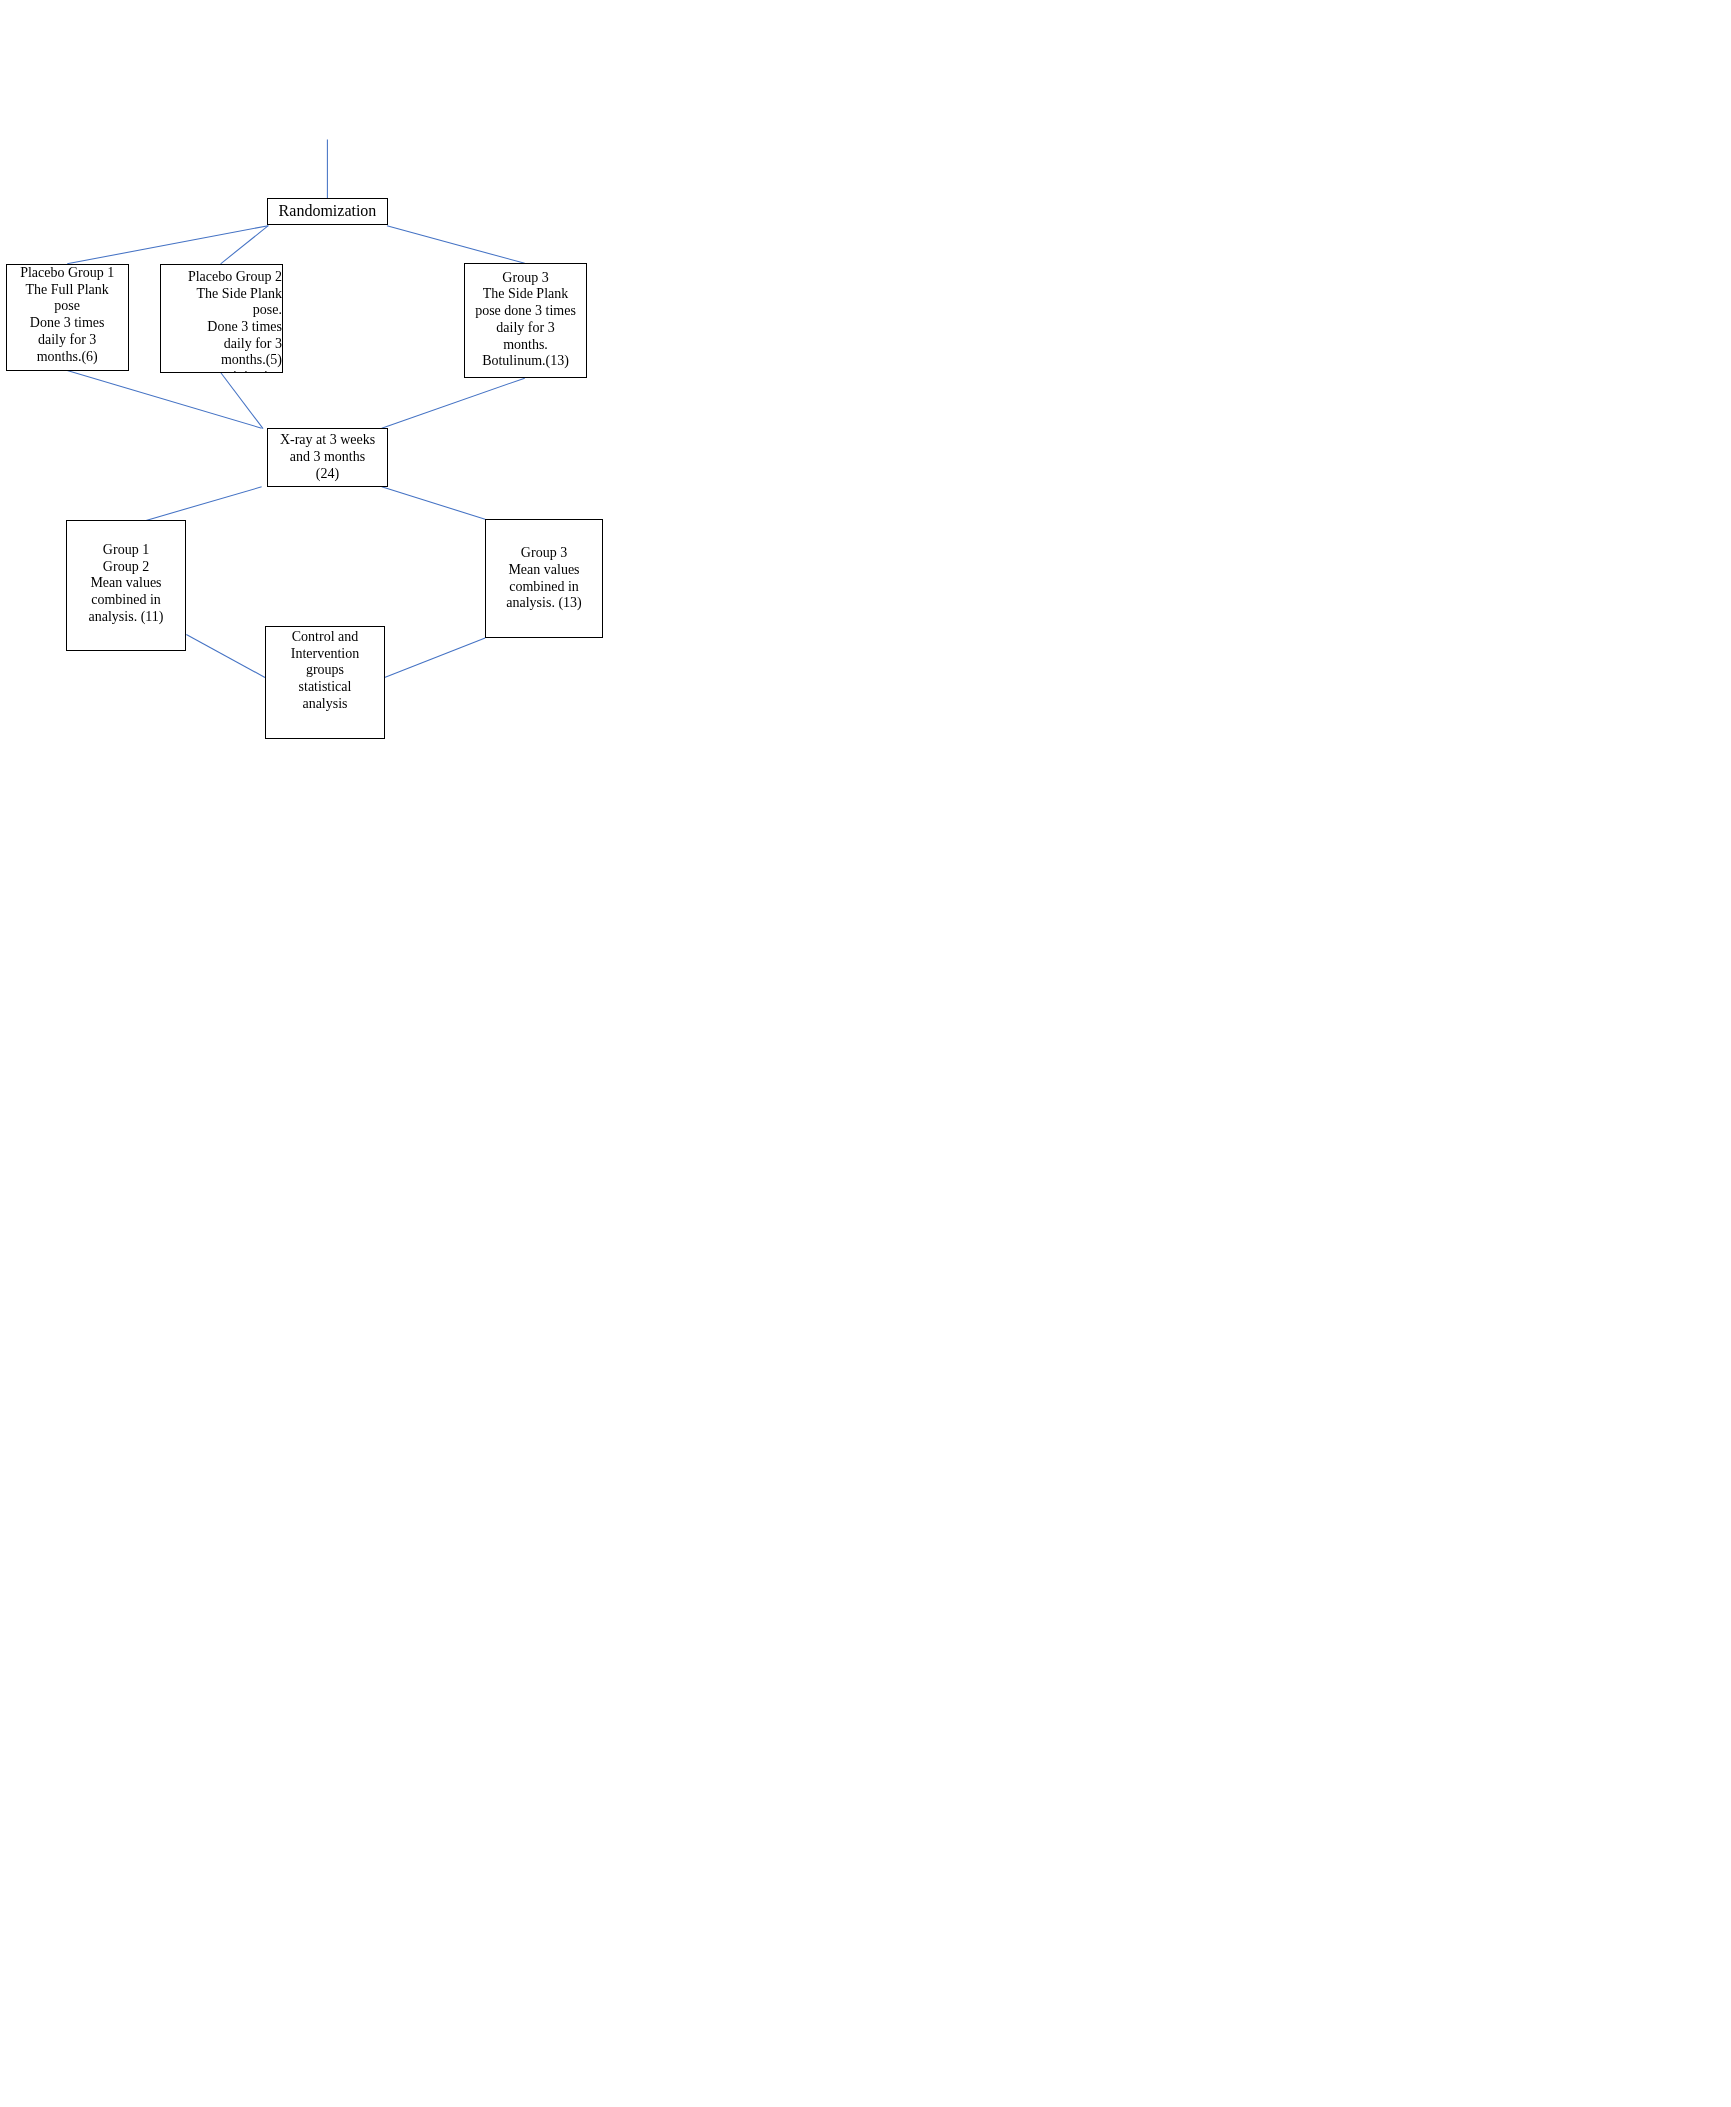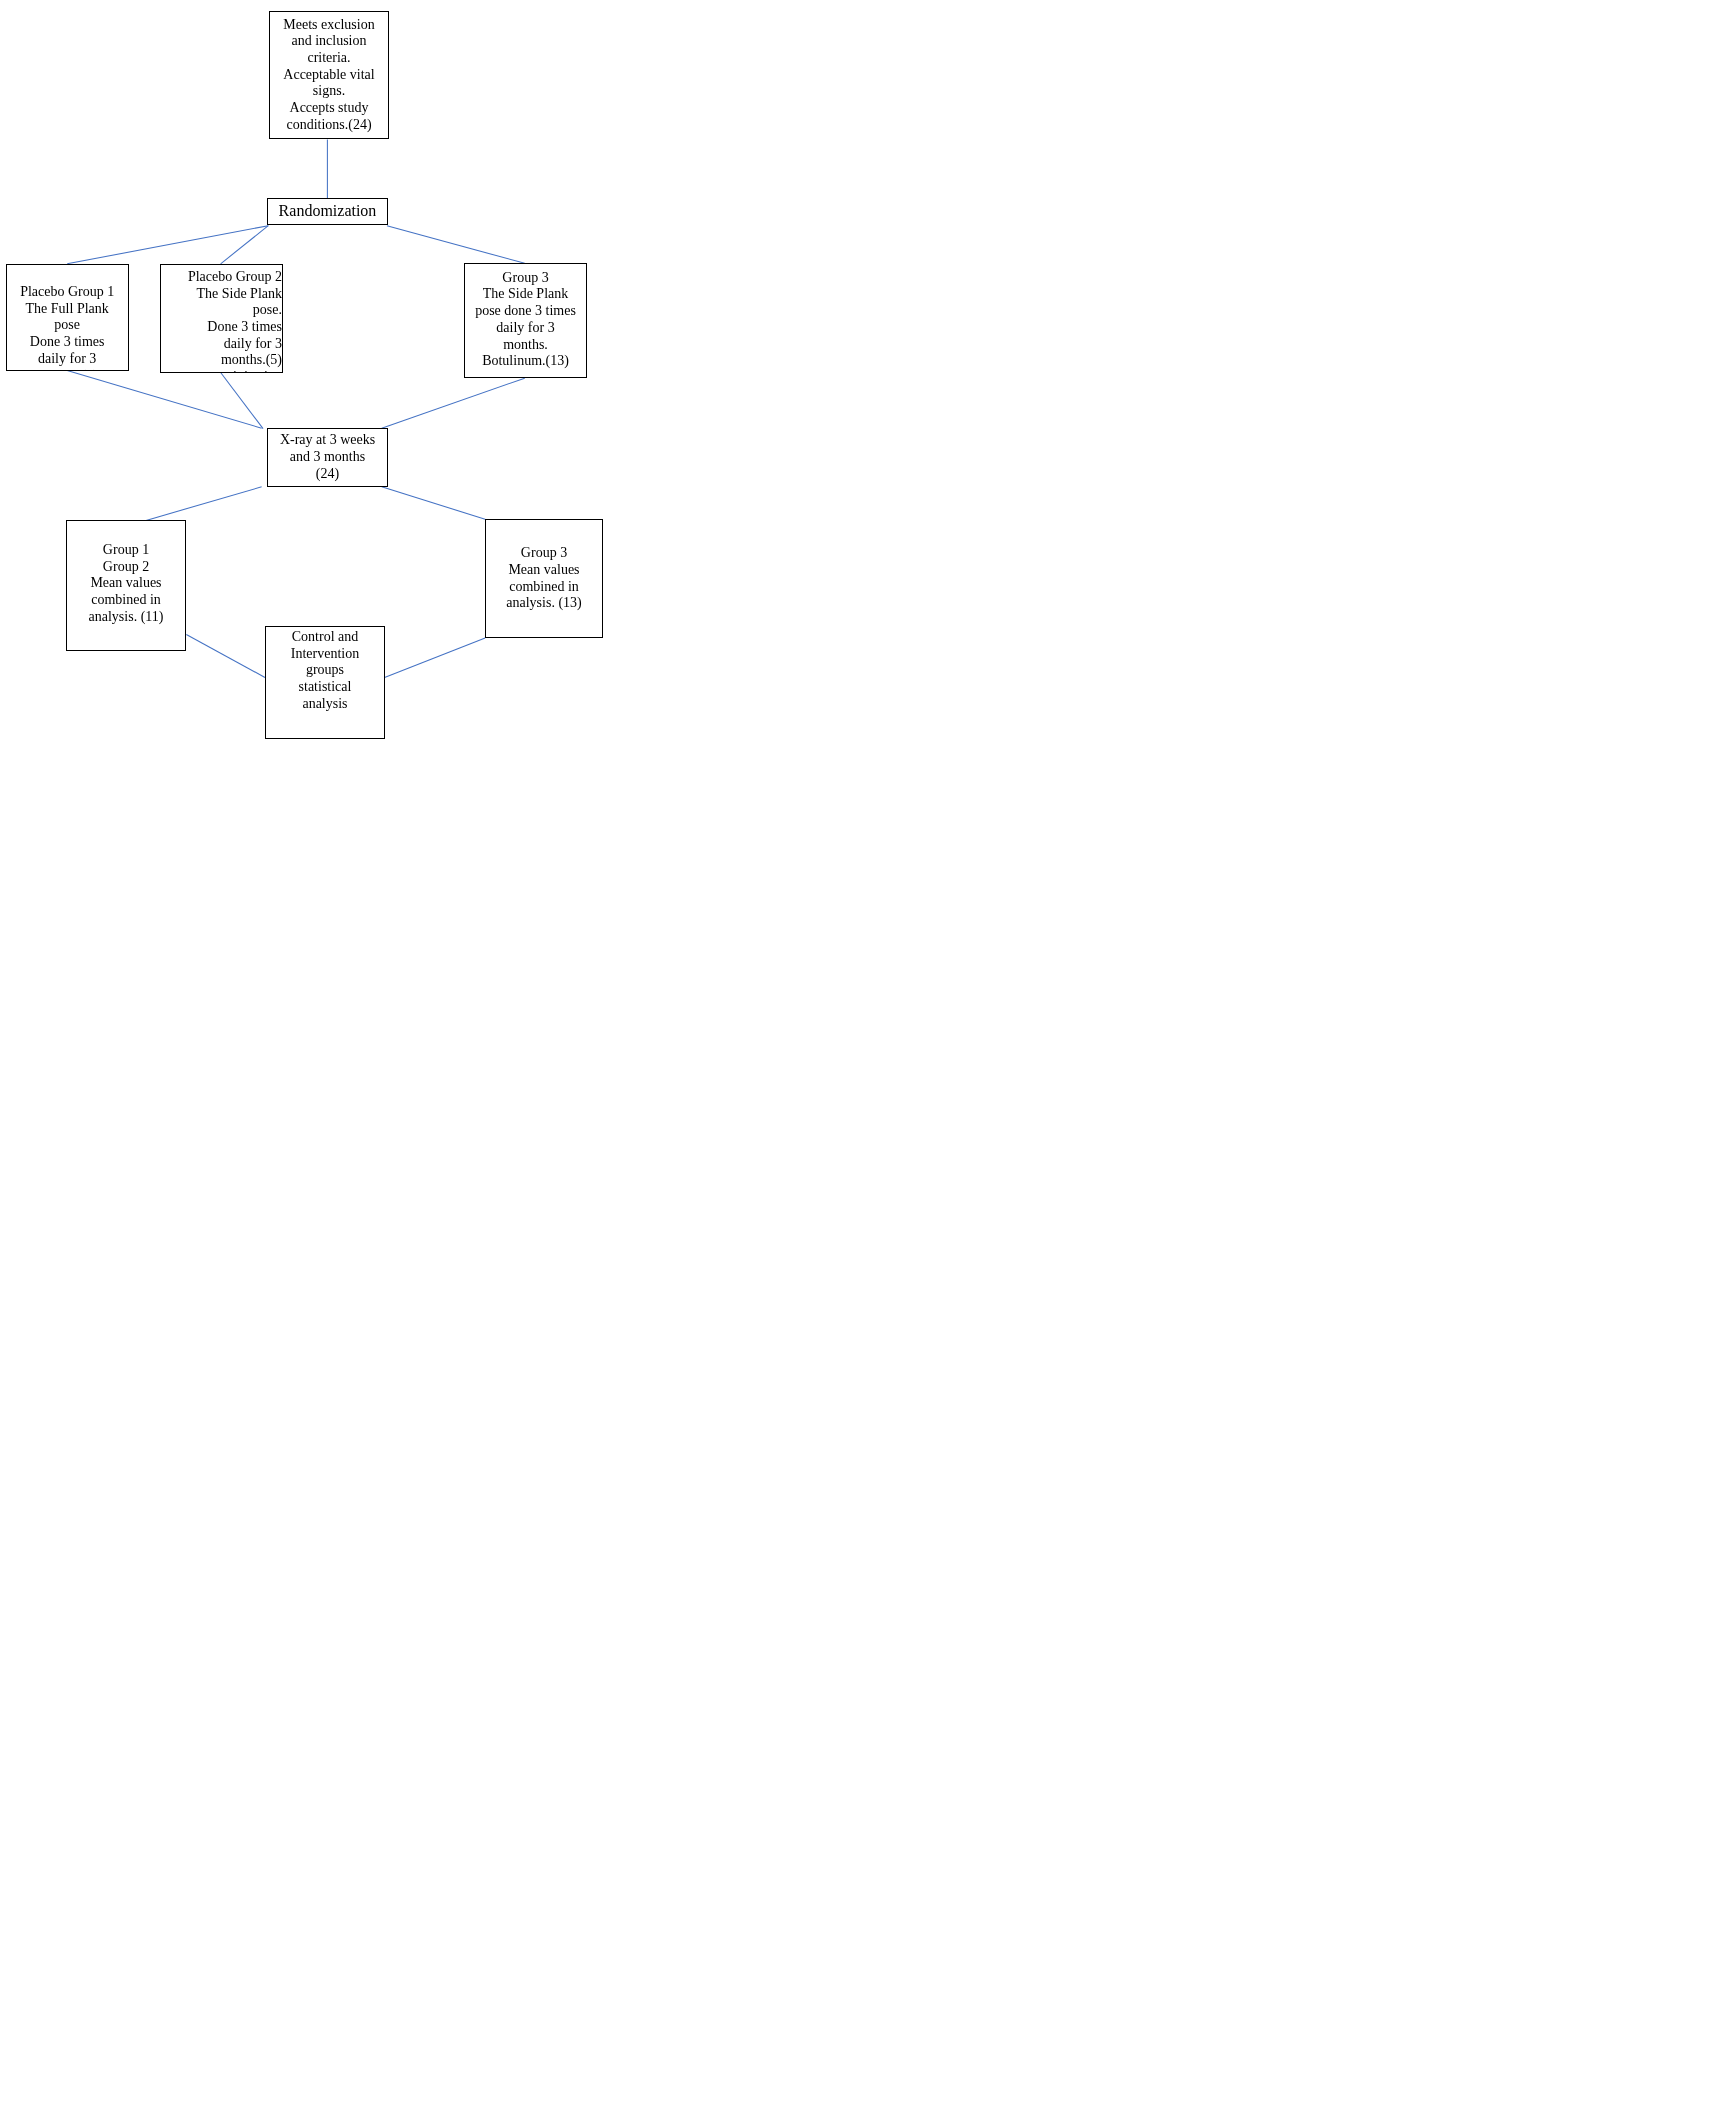--- a/index.html
+++ b/index.html
@@ -37,21 +37,21 @@
     line-height: 16.7px;
     overflow: hidden;
   }
   .node .ln {
     width: 100%;
     white-space: nowrap;
   }
   
   #n-screening      { left: 269px;  top: 11px;   width: 120px; height: 128px; justify-content: center; }
   #n-randomization  { left: 267px;  top: 198px;  width: 121px; height: 27px;  justify-content: center; font-size: 16px; }
-  #n-placebo1       { left: 5.7px;   top: 264px;  width: 123px; height: 107px; padding-top: 19px; }
+  #n-placebo1       { left: 5.7px;   top: 264px;  width: 123px; height: 107px; padding-top: 0; }
   #n-placebo2       { left: 160px;  top: 264px;  width: 123px; height: 109px; padding-top: 3.8px; text-align: right; }
   #n-group3         { left: 464px;  top: 263px;  width: 123px; height: 115px; padding-top: 5.7px; }
   #n-xray           { left: 267px;  top: 428px;  width: 121px; height: 59px; border-width: 1.4px; justify-content: center; }
   #n-g12            { left: 66px;  top: 520px; width: 120px; height: 131px; padding-top: 21px; }
   #n-g3low          { left: 485px; top: 519px; width: 118px; height: 119px; justify-content: center; }
   #n-control        { left: 265px;  top: 626px; width: 120px; height: 113px; padding-top: 2px; }
 </style>
 </head>
 <body>
 
@@ -64,29 +64,20 @@
     <line x1="812" y1="473" x2="1101" y2="552" stroke-width="2.2" stroke="#4472C4"></line>
     <line x1="141" y1="777" x2="549" y2="898" stroke-width="2.2" stroke="#4472C4"></line>
     <line x1="463" y1="781" x2="552" y2="899" stroke-width="2.2" stroke="#4472C4"></line>
     <line x1="1101" y1="793" x2="801" y2="898" stroke-width="2.2" stroke="#4472C4"></line>
     <line x1="549" y1="1021" x2="267" y2="1103" stroke-width="2.2" stroke="#4472C4"></line>
     <line x1="801" y1="1021" x2="1018" y2="1089" stroke-width="2.2" stroke="#4472C4"></line>
     <line x1="391" y1="1331" x2="556" y2="1421" stroke-width="2.2" stroke="#4472C4"></line>
     <line x1="1018" y1="1338" x2="807" y2="1421" stroke-width="2.2" stroke="#4472C4"></line>
   </svg>
 
-  <div class="node" id="n-screening">
-    <div class="ln">Meets exclusion</div>
-    <div class="ln">and inclusion</div>
-    <div class="ln">criteria.</div>
-    <div class="ln">Acceptable vital</div>
-    <div class="ln">signs.</div>
-    <div class="ln">Accepts study</div>
-    <div class="ln">conditions.(24)</div>
-  </div>
 
   <div class="node" id="n-randomization">
     <div class="ln">Randomization</div>
   </div>
 
   <div class="node" id="n-placebo1">
     <div class="ln">Placebo Group 1</div>
     <div class="ln">The Full Plank</div>
     <div class="ln">pose</div>
     <div class="ln">Done 3 times</div>

